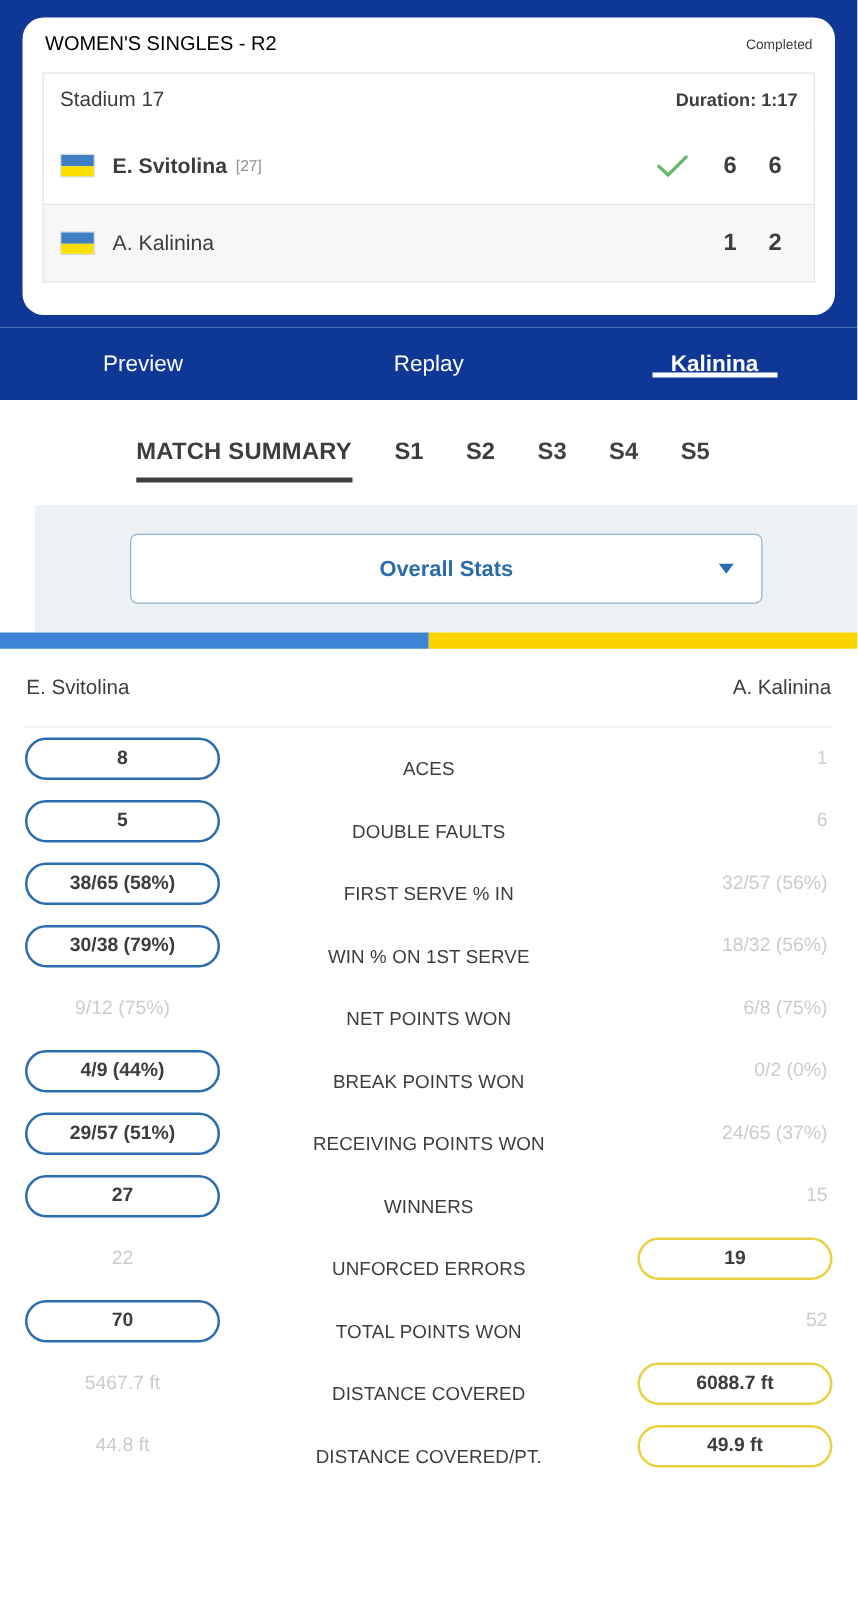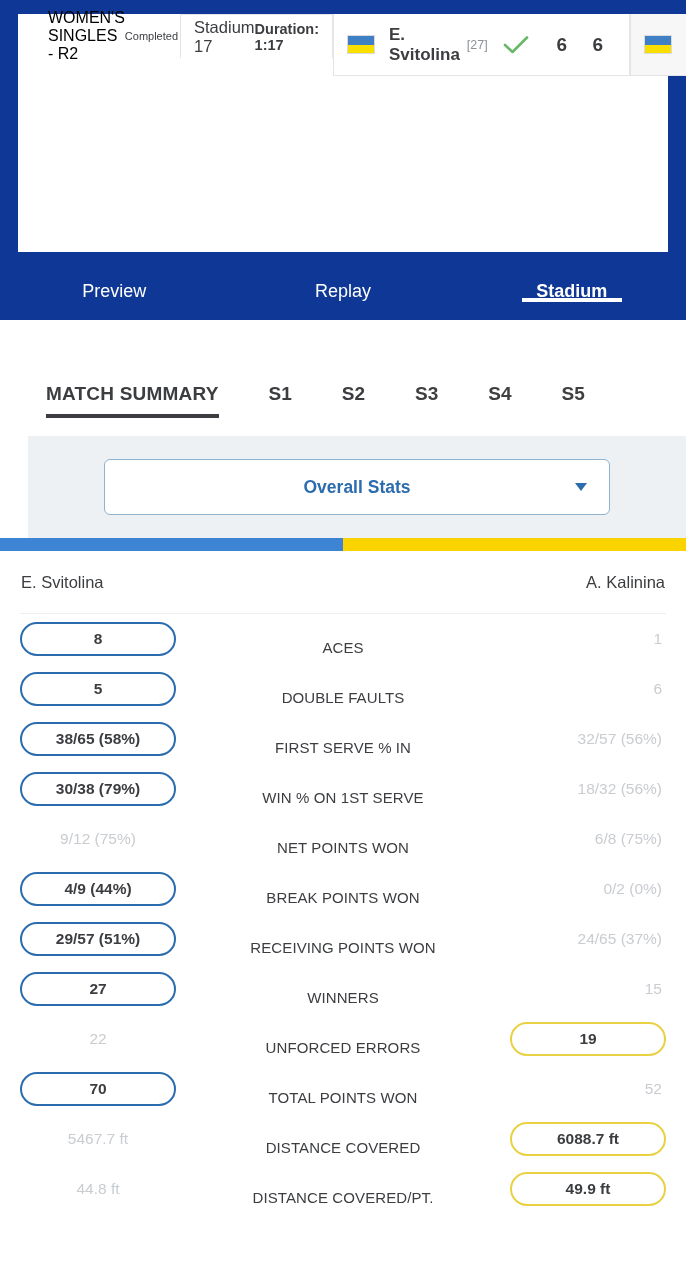--- a/index.html
+++ b/index.html
@@ -14,22 +14,24 @@
 
   
   .scoreboard-frame {
     background: #0f3896;
     padding: 14px 18px 10px 18px;
     height: 262px;
   }
   .scorecard {
     background: #ffffff;
     height: 100%;
-    padding: 0 28px;
-    display: flex;
+    padding: 0 16px;
+    display: flex;
+    flex-direction: column;
+    border-radius: 17px;
   }
   .sc-header {
     display: flex;
     align-items: center;
     justify-content: space-between;
     height: 44px;
     padding: 0 2px;
   }
   .sc-status {
     font-size: 11px;
@@ -130,23 +132,22 @@
     height: 4px;
     background: #ffffff;
   }
 
   
   .settabs {
     background: #ffffff;
     height: 84px;
     display: flex;
     align-items: center;
-    padding-left: 46px;
-    gap: 16px;
-    margin-top: 32px;
+    padding-left: 109px;
+    gap: 0;
   }
   .settab {
     position: relative;
     font-size: 19px;
     color: #3b3d40;
     white-space: nowrap;
     height: 84px;
     display: flex;
     align-items: center;
   }
@@ -307,21 +308,21 @@
 </div>
 
 <div class="navtabs">
   <div class="navtab">
     <span>Preview</span>
   </div>
   <div class="navtab">
     <span>Replay</span>
   </div>
   <div class="navtab active">
-    <span>Stadium</span>
+    <span>Kalinina</span>
   </div>
 </div>
 
 <div class="settabs">
   <div class="settab primary active">
     <span>MATCH SUMMARY</span>
   </div>
   <div class="settab num">
     <span>S1</span>
   </div>

